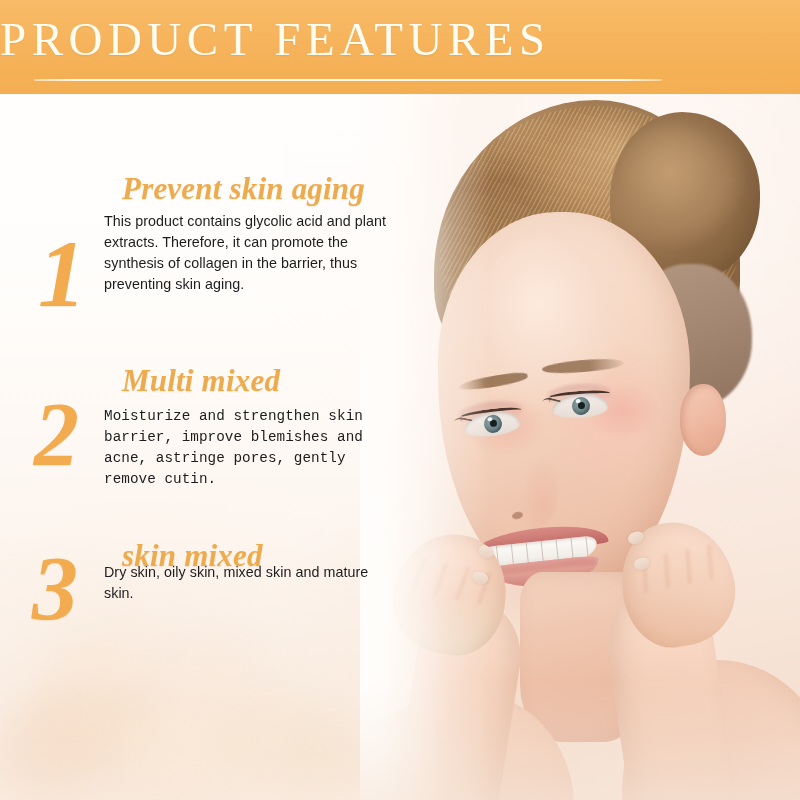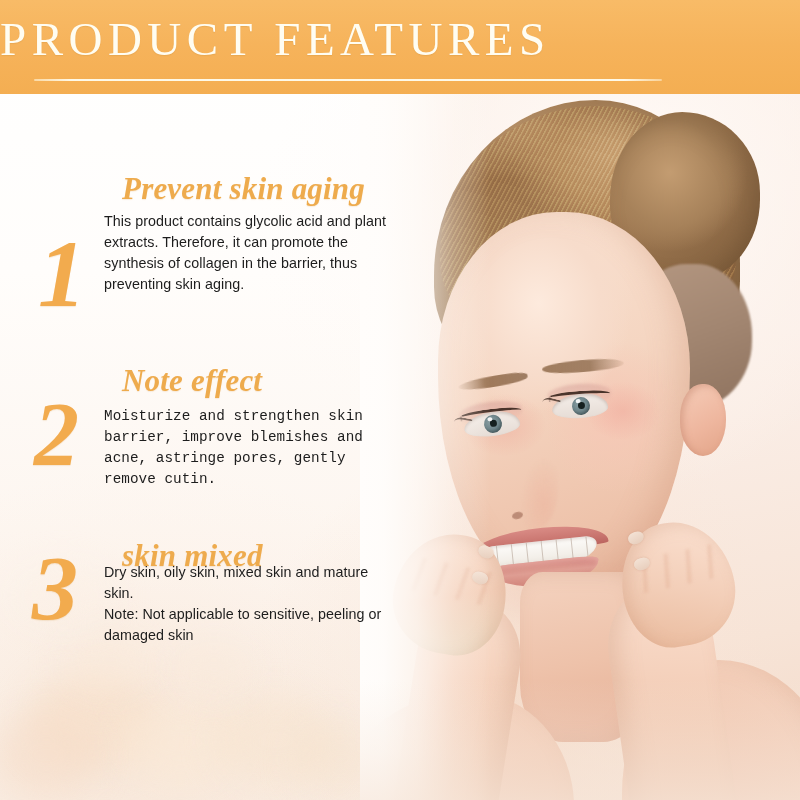--- a/index.html
+++ b/index.html
@@ -386,30 +386,29 @@
   <div class="features">
 
     <div class="feature f1">
       <div class="num num-1">1</div>
       <div class="f-head">Prevent skin aging</div>
       <div class="f-body">This product contains glycolic acid and plant extracts. Therefore, it can promote the synthesis of collagen in the barrier, thus preventing skin aging.</div>
     </div>
 
     <div class="feature f2">
       <div class="num num-2">2</div>
-      <div class="f-head">Note effect</div>
+      <div class="f-head">Multi mixed</div>
       <div class="f-body">Moisturize and strengthen skin barrier, improve blemishes and acne, astringe pores, gently remove cutin.</div>
     </div>
 
     <div class="feature f3">
       <div class="num num-3">3</div>
       <div class="f-head two-line">
         <br>
         <span>skin mixed</span>
       </div>
       <div class="f-body">
           <div>Dry skin, oily skin, mixed skin and mature skin.</div>
-          <div>Note: Not applicable to sensitive, peeling or damaged skin</div>
         </div>
     </div>
 
   </div>
 </div>
 
 </body></html>

